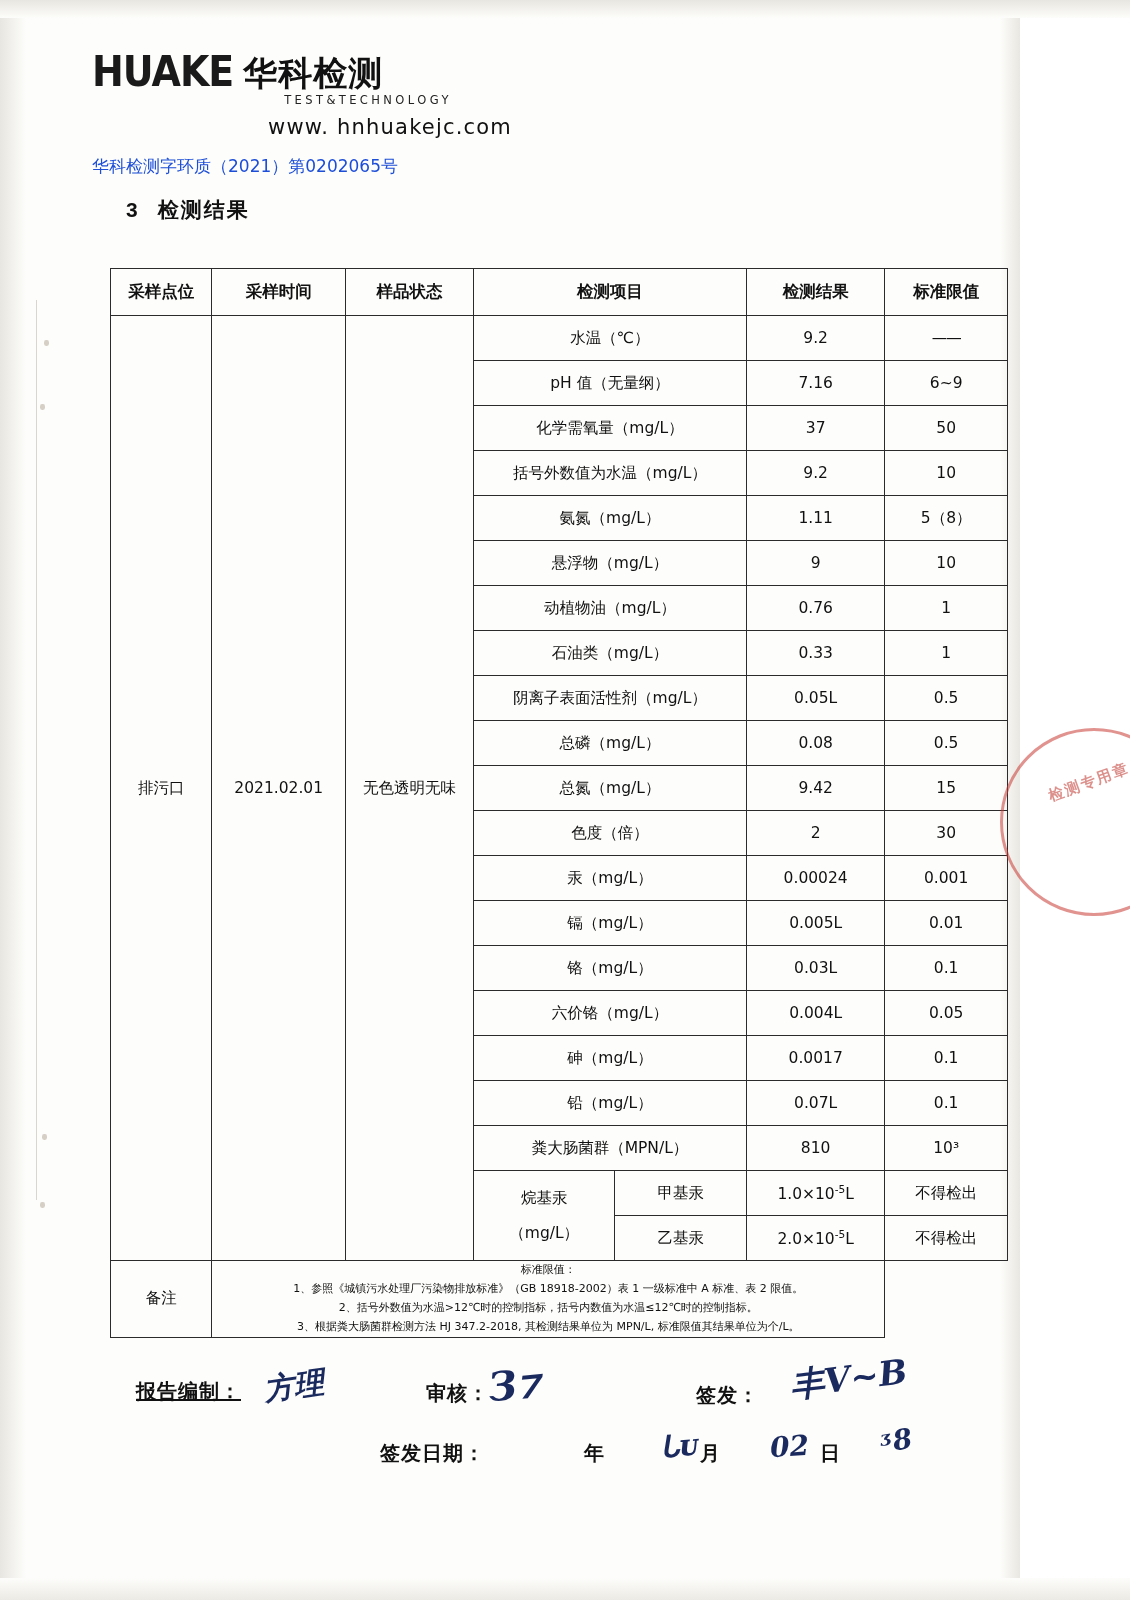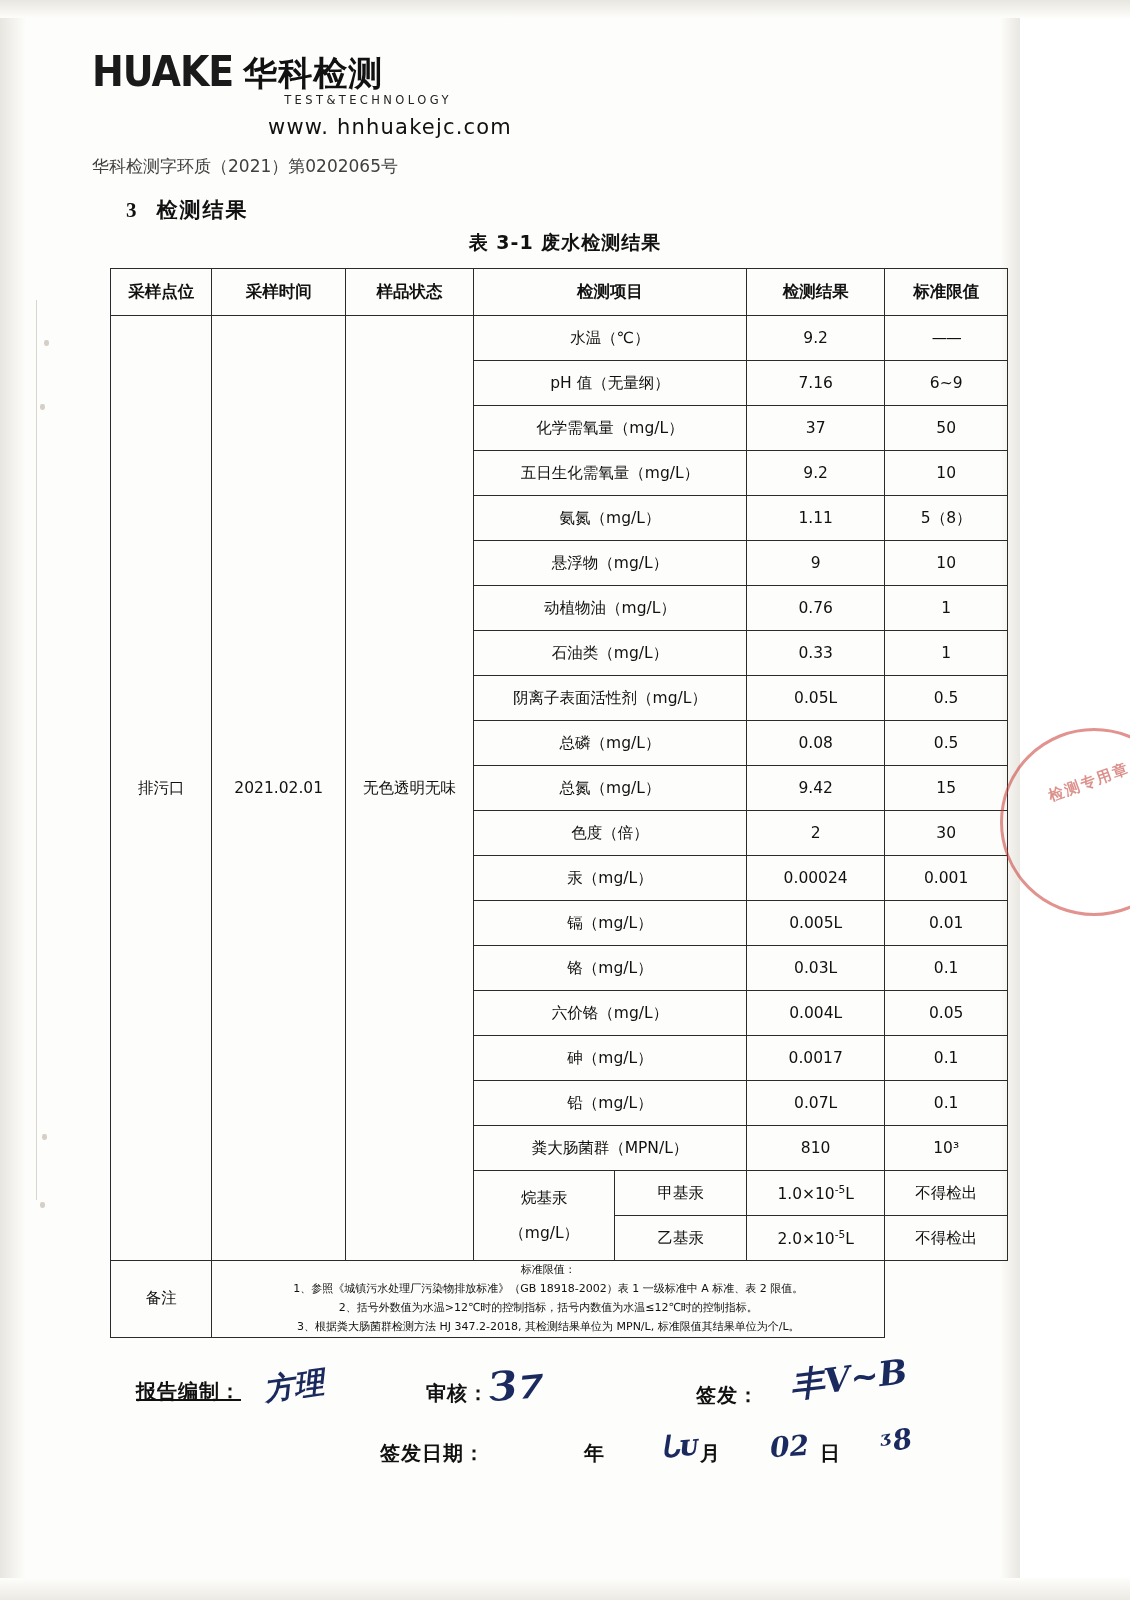--- a/index.html
+++ b/index.html
@@ -107,30 +107,30 @@
     font-weight: 500;
     text-align: right;
   }
 
   .doc-code {
     position: absolute;
     left: 92px;
     top: 155px;
     font-size: 17px;
     font-family: "DejaVu Sans", sans-serif;
-    color: #404040;
+    color: #1d4ed8;
   }
 
   .section-title {
     position: absolute;
     left: 126px;
     top: 196px;
     font-size: 21px;
     font-weight: bold;
-    font-family: Liberation Serif, serif;
+    font-family: Liberation Sans, sans-serif;
     letter-spacing: 2px;
   }
   .section-title .num { margin-right: 18px; }
 
   .table-caption {
     position: absolute;
     left: 0;
     top: 230px;
     width: 1130px;
     text-align: center;
@@ -308,21 +308,20 @@
     <div class="logo-sub">TEST&amp;TECHNOLOGY</div>
     <div class="logo-url">www. hnhuakejc.com</div>
   </div>
 
   <div class="doc-code">华科检测字环质（2021）第0202065号</div>
 
   <div class="section-title">
     <span class="num">3</span><span>检测结果</span>
   </div>
 
-  <div class="table-caption">表 3-1  废水检测结果</div>
 
   <table class="result">
     <thead>
       <tr>
         <td class="col-point">采样点位</td>
         <td class="col-time">采样时间</td>
         <td class="col-state">样品状态</td>
         <td class="col-item" colspan="2">检测项目</td>
         <td class="col-result">检测结果</td>
         <td class="col-limit">标准限值</td>
@@ -341,21 +340,21 @@
         <td class="item-cell" colspan="2">pH 值（无量纲）</td>
         <td>7.16</td>
         <td class="limit-cell">6~9</td>
       </tr>
       <tr>
         <td class="item-cell" colspan="2">化学需氧量（mg/L）</td>
         <td>37</td>
         <td class="limit-cell">50</td>
       </tr>
       <tr>
-        <td class="item-cell" colspan="2">五日生化需氧量（mg/L）</td>
+        <td class="item-cell" colspan="2">括号外数值为水温（mg/L）</td>
         <td>9.2</td>
         <td class="limit-cell">10</td>
       </tr>
       <tr>
         <td class="item-cell" colspan="2">氨氮（mg/L）</td>
         <td>1.11</td>
         <td class="limit-cell">5（8）</td>
       </tr>
       <tr>
         <td class="item-cell" colspan="2">悬浮物（mg/L）</td>

